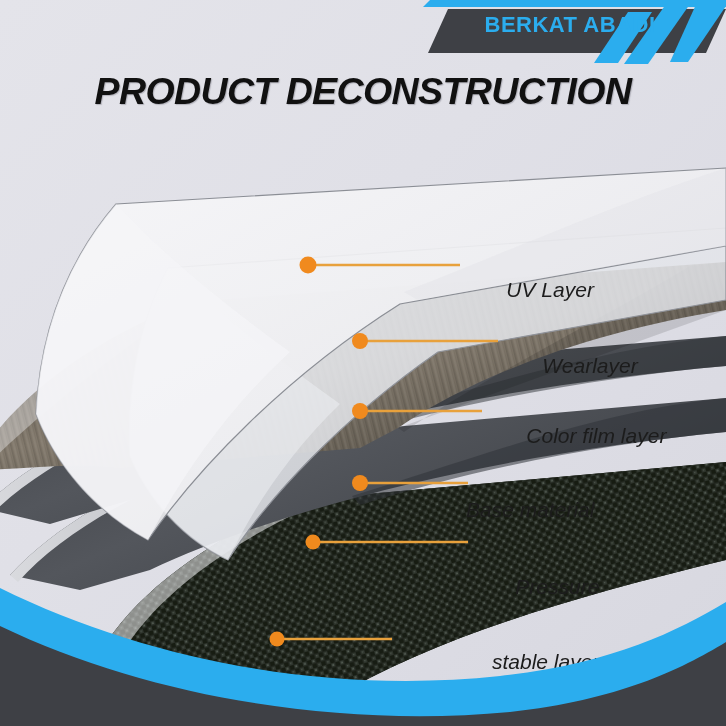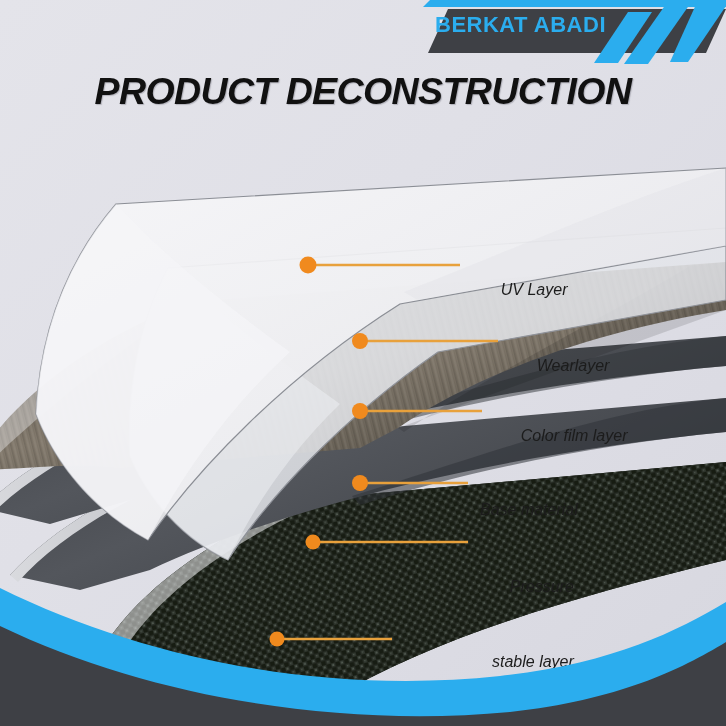--- a/index.html
+++ b/index.html
@@ -21,22 +21,23 @@
     position: absolute;
     top: 0;
     left: 390px;
     width: 336px;
     height: 64px;
     pointer-events: none;
   }
   #brand-text {
     position: absolute;
     top: 12px;
-    left: 435px;
+    left: 470px;
     width: 200px;
+    text-align: center;
     font-size: 22px;
     font-weight: bold;
     letter-spacing: 0.5px;
     color: #2badee;
     white-space: nowrap;
   }
 
   
   #page-title {
     position: absolute;
@@ -68,21 +69,21 @@
     top: 0;
     left: 0;
     width: 726px;
     height: 726px;
     pointer-events: none;
   }
   .label {
     position: absolute;
     font-style: italic;
     color: #1c1c1c;
-    font-size: 16px;
+    font-size: 21px;
     line-height: 25px;
     white-space: pre;
   }
 
   
   #waves {
     position: absolute;
     left: 0;
     bottom: 0;
     width: 726px;
@@ -257,21 +258,21 @@
   </div>
 
   <div class="label" style="left:503px; top:398px;">
     <span>Color film layer</span>
   </div>
 
   <div class="label" style="left:519px; top:328px;">
     <span>Wearlayer</span>
   </div>
 
-  <div class="label" style="left:480px; top:447px;">
+  <div class="label" style="left:466px; top:447px;">
     <div>Base material</div>
   </div>
 
   <div class="label" style="left:492px; top:524px;text-align:right;">
     <div>Pressure</div>
     <div>stable layer</div>
   </div>
 
 
   <svg id="waves" viewBox="0 0 726 160" preserveAspectRatio="none">

